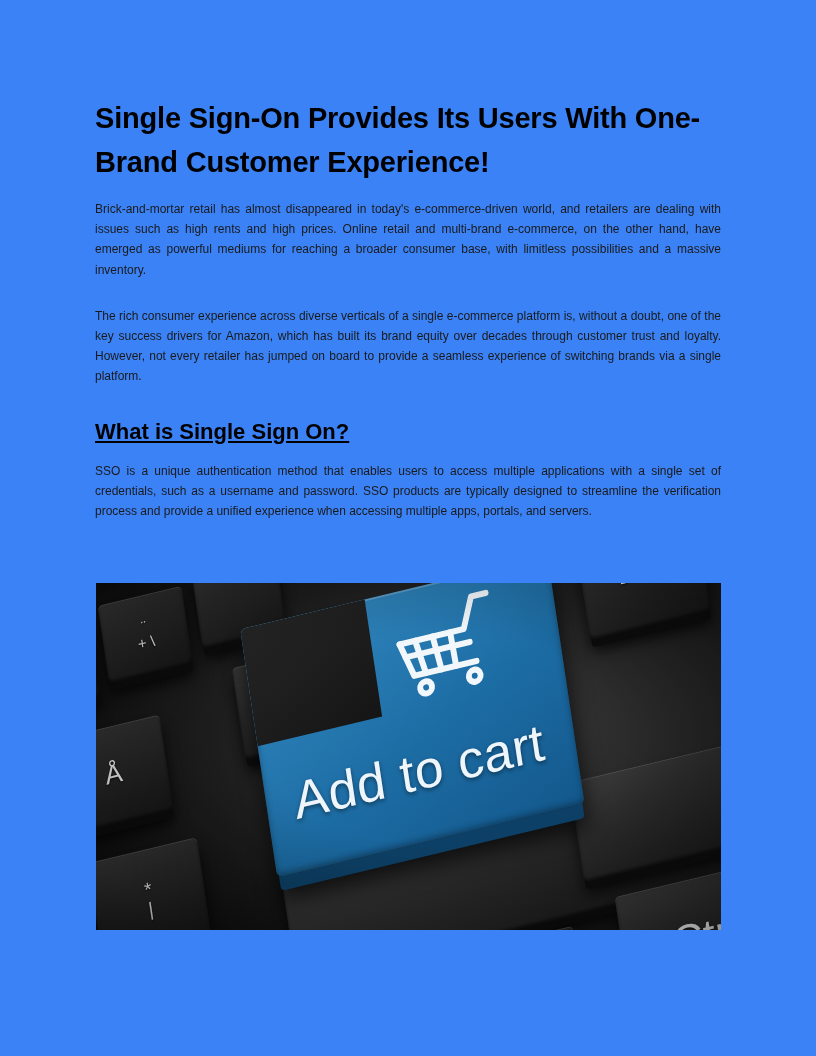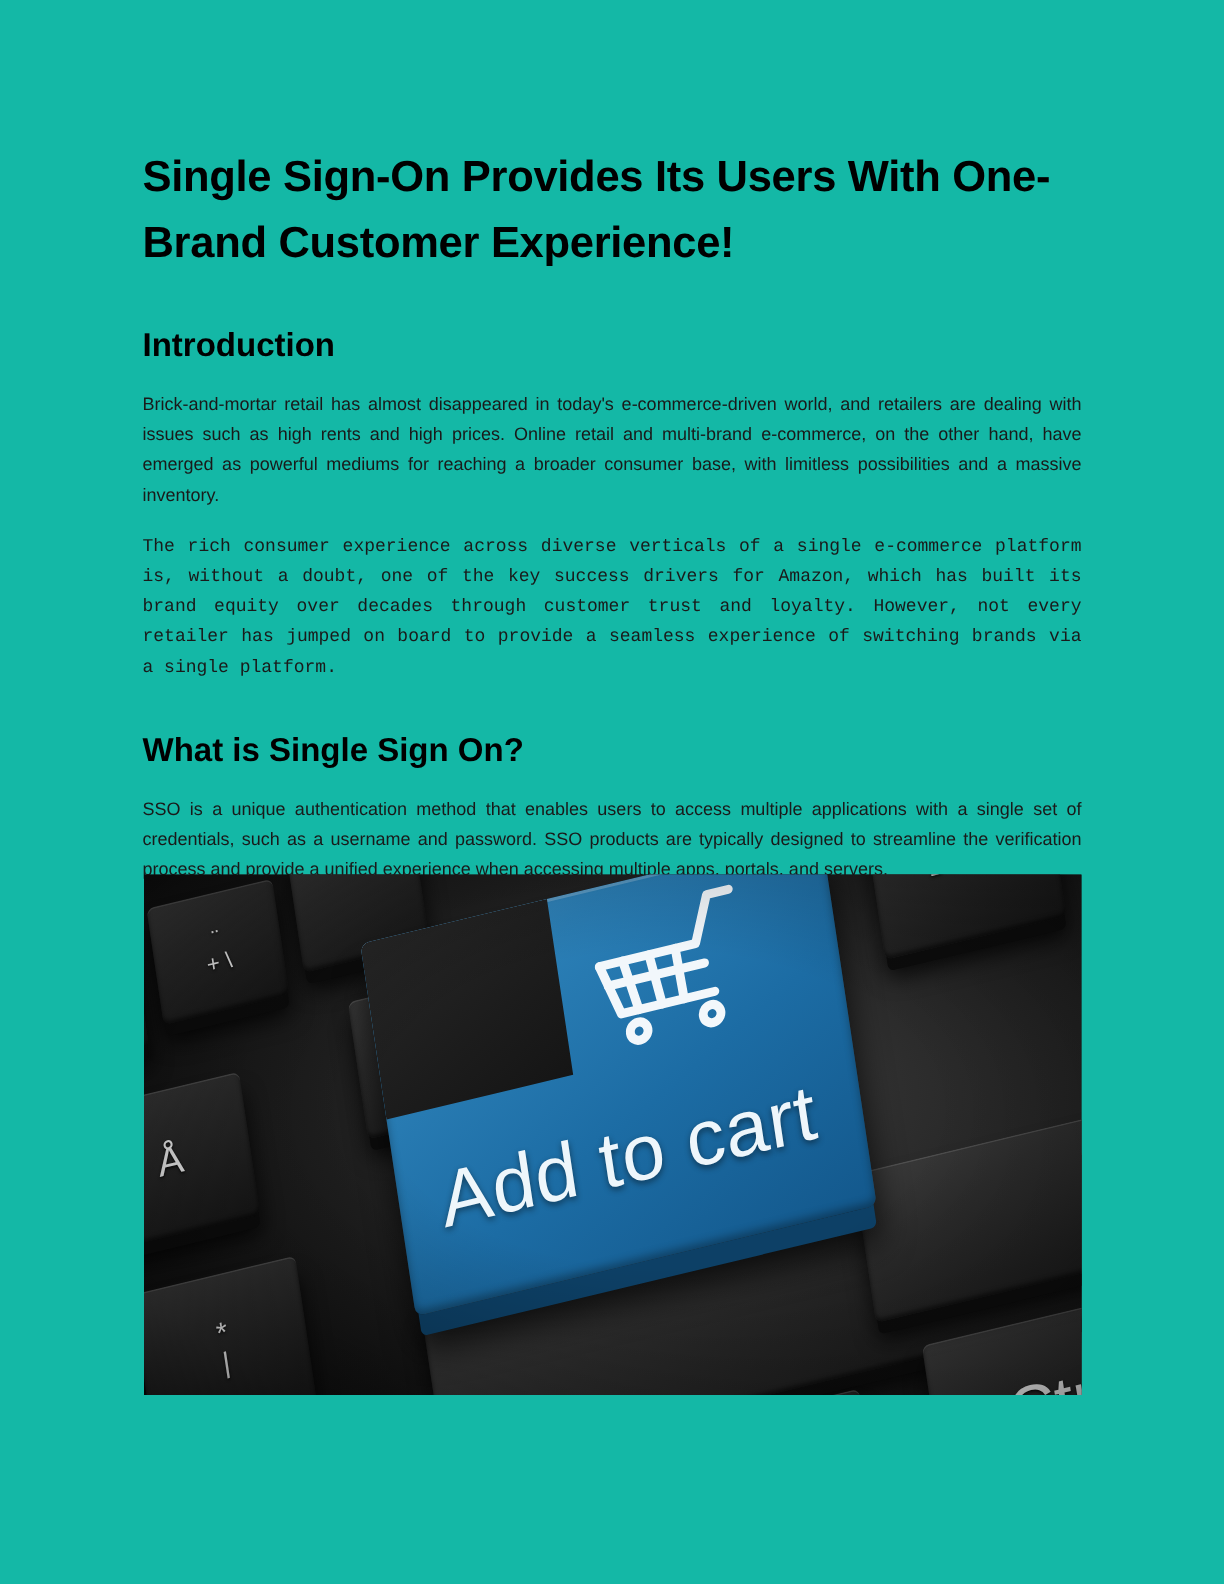--- a/index.html
+++ b/index.html
@@ -11,21 +11,21 @@
     width: 816px;
     height: 1056px;
     font-family: "Liberation Sans", sans-serif;
     color: #000000;
     overflow: hidden;
   }
   .page {
     position: relative;
     width: 816px;
     height: 1056px;
-    background: #14b8a6;
+    background: #3b82f6;
     box-sizing: border-box;
   }
   .content {
     position: absolute;
     left: 95px;
     top: 96px;
     width: 626px;
   }
   .doc-title {
     font-size: 29px;
@@ -36,31 +36,31 @@
     color: #000;
   }
   .section-heading {
     font-size: 22px;
     font-weight: bold;
     line-height: 28px;
     margin: 0;
     color: #000;
   }
   .h-intro { margin-top: 32px; }
-  .h-sso   { margin-top: 31px; }
+  .h-sso   { margin-top: 31px; text-decoration: underline; }
   .body-par {
     font-size: 12px;
     line-height: 20.2px;
     text-align: justify;
     text-justify: inter-word;
     margin: 0;
     color: #1a1a1a;
   }
   .p-first { margin-top: 15px; }
-  .p-next  { margin-top: 14px; font-family: Liberation Mono, monospace; }
+  .p-next  { margin-top: 26px; }
   .p-sso   { margin-top: 15px; }
 
   
   .figure {
     position: absolute;
     left: 96px;
     top: 583px;
     width: 625px;
     height: 347px;
     overflow: hidden;
@@ -144,21 +144,20 @@
 </style>
 </head>
 <body>
 
 <div class="page">
 
   <div class="content">
 
     <h1 class="doc-title">Single Sign-On Provides Its Users With One-Brand Customer Experience!</h1>
 
-    <h2 class="section-heading h-intro">Introduction</h2>
 
     <p class="body-par p-first">Brick-and-mortar retail has almost disappeared in today's e-commerce-driven world, and retailers are dealing with issues such as high rents and high prices. Online retail and multi-brand e-commerce, on the other hand, have emerged as powerful mediums for reaching a broader consumer base, with limitless possibilities and a massive inventory.</p>
 
     <p class="body-par p-next">The rich consumer experience across diverse verticals of a single e-commerce platform is, without a doubt, one of the key success drivers for Amazon, which has built its brand equity over decades through customer trust and loyalty. However, not every retailer has jumped on board to provide a seamless experience of switching brands via a single platform.</p>
 
     <h2 class="section-heading h-sso">What is Single Sign On?</h2>
 
     <p class="body-par p-sso">SSO is a unique authentication method that enables users to access multiple applications with a single set of credentials, such as a username and password. SSO products are typically designed to streamline the verification process and provide a unified experience when accessing multiple apps, portals, and servers.</p>
 
   </div>

